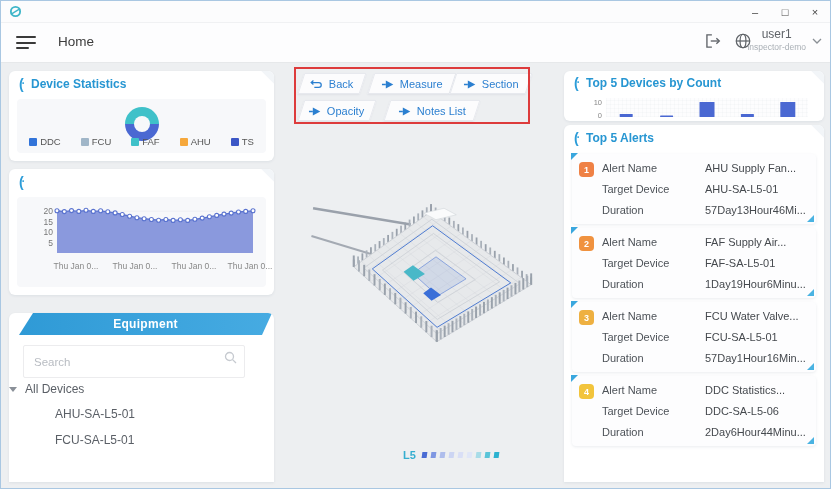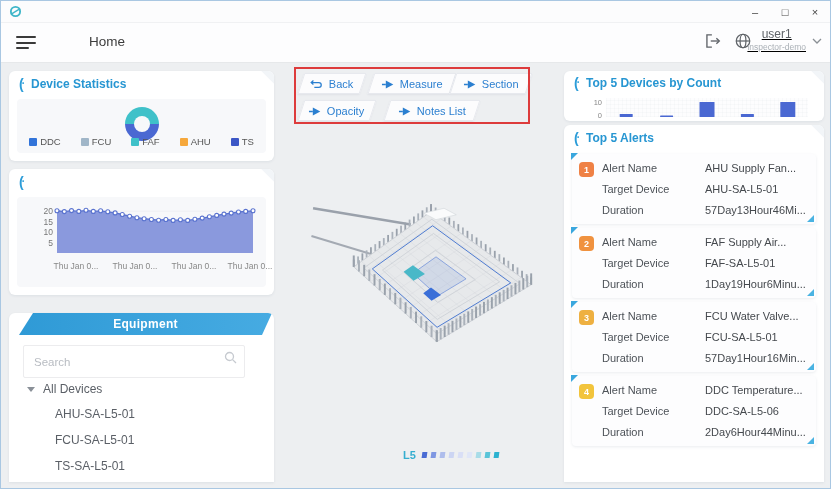--- a/index.html
+++ b/index.html
@@ -15,24 +15,24 @@
   .win-controls { margin-left:auto; display:flex; height:100%; }
   .win-btn { width:30px; height:100%; display:flex; align-items:center; justify-content:center;
              font-size:11px; color:#444; cursor:default; }
 
   
   .header { position:absolute; left:0; top:22px; width:100%; height:40px; background:#fdfdfe;
             border-bottom:1px solid #e6e8ea; z-index:15; }
   .hamburger { position:absolute; left:15px; top:13px; width:20px; height:15px; cursor:pointer; }
   .hamburger i { display:block; height:2.2px; background:#3a3a3a; margin-bottom:3.4px; border-radius:1px; }
   .hamburger i:nth-child(3){ width:13px; }
-  .nav-title { position:absolute; left:57px; top:11px; font-size:13.5px; color:#3c3c3c;margin-left:31px; }
+  .nav-title { position:absolute; left:57px; top:11px; font-size:13.5px; color:#3c3c3c; }
   .hdr-icon { position:absolute; top:9px; width:18px; height:18px; cursor:pointer; }
   .hdr-logout { left:703px; } .hdr-globe { left:733px; }
-  .user-block { position:absolute; right:24px; top:4px; text-align:center; cursor:pointer;text-decoration:underline; }
+  .user-block { position:absolute; right:24px; top:4px; text-align:center; cursor:pointer; }
   .user-name { font-size:12px; color:#5f6368; }
   .user-role { font-size:8.5px; color:#aab0b6; margin-top:1px; }
   .chevron { position:absolute; right:8px; top:14px; }
 
   
   .panel { position:absolute; background:#fff; border-radius:6px;
            box-shadow:0 1px 3px rgba(40,60,90,.08); overflow:hidden; }
   .panel-header { position:relative; height:26px; display:flex; align-items:center;
                   padding:0 8px 0 10px; overflow:hidden; }
   .bracket { color:#2b9cd8; font-size:14px; font-weight:bold; margin-right:6px; line-height:1; }
@@ -62,21 +62,21 @@
                   clip-path:polygon(14px 0, 100% 0, calc(100% - 10px) 100%, 0 100%);
                   display:flex; align-items:center; justify-content:center; }
   .equip-banner span { color:#fff; font-size:12px; font-weight:bold; letter-spacing:.3px; }
   .search-wrap { position:absolute; left:14px; right:29px; top:32px; height:33px; }
   .search-wrap input { width:100%; height:100%; border:1px solid #ececee; border-radius:2px;
                        padding:0 28px 0 10px; font-size:11.5px; color:#555; background:#fff; outline:none;
                        font-family:"Liberation Sans",sans-serif; }
   .search-wrap input::placeholder { color:#b8bcc2; }
   .search-icon { position:absolute; right:8px; top:6px; }
   .tree { position:absolute; left:0; right:0; top:64px; }
-  .tree-root { display:flex; align-items:center; height:24px; padding-left:18px; font-size:12px; color:#5a5f66; cursor:pointer; }
+  .tree-root { display:flex; align-items:center; height:24px; font-size:12px; color:#5a5f66; cursor:pointer; }
   .caret { width:0; height:0; border-left:4px solid transparent; border-right:4px solid transparent;
            border-top:5px solid #8a9098; margin-right:8px; }
   .tree-leaf { height:26px; line-height:26px; padding-left:46px; font-size:12px; color:#5a5f66; cursor:pointer; }
 
   
   .annotation-rect { position:absolute; left:293px; top:66px; width:236px; height:57px;
                      border:2px solid #dd3b3c; z-index:6; pointer-events:none; }
   .tool-btn { position:absolute; height:21px; background:#fcfcfd; border:1px solid #e7e9ee;
               box-shadow:0 1px 2px rgba(60,80,110,.08); transform:skewX(-18deg);
               display:flex; align-items:center; justify-content:center; cursor:pointer; z-index:4; }
@@ -255,21 +255,20 @@
         <path d="M8.6 8.6 L12 12" stroke="#c6cad0" stroke-width="1.3"></path>
       </svg>
     </div>
     <div class="tree">
       <div class="tree-root">
         <span class="caret"></span>
         <span>All Devices</span>
       </div>
       <div class="tree-leaf">AHU-SA-L5-01</div>
       <div class="tree-leaf">FCU-SA-L5-01</div>
-      <div class="tree-leaf">TS-SA-L5-01</div>
     </div>
   </div>
 
   <div class="annotation-rect"></div>
 
   <div class="tool-btn tb1">
     <span class="inner">
       <svg width="13" height="10" viewBox="0 0 13 10">
         <path d="M3.6 1.6 L1.4 3.6 L3.6 5.6" fill="none" stroke="#2b7fd0" stroke-width="1.3"></path>
         <path d="M1.8 3.6 H9 a2.4 2.4 0 0 1 0 4.8 H4.5" fill="none" stroke="#2b7fd0" stroke-width="1.3"></path>
@@ -499,21 +498,21 @@
         <span class="alert-badge" style="background: rgb(238, 176, 65);">3</span>
         <div class="alert-row ar1"><span class="lbl">Alert Name</span><span class="val">FCU Water Valve...</span></div>
         <div class="alert-row ar2"><span class="lbl">Target Device</span><span class="val">FCU-SA-L5-01</span></div>
         <div class="alert-row ar3"><span class="lbl">Duration</span><span class="val">57Day1Hour16Min...</span></div>
       </div>
 
       <div class="alert-card ac4">
         <span class="corner-flag"></span>
         <span class="corner-br"></span>
         <span class="alert-badge" style="background: rgb(242, 196, 60);">4</span>
-        <div class="alert-row ar1"><span class="lbl">Alert Name</span><span class="val">DDC Temperature...</span></div>
+        <div class="alert-row ar1"><span class="lbl">Alert Name</span><span class="val">DDC Statistics...</span></div>
         <div class="alert-row ar2"><span class="lbl">Target Device</span><span class="val">DDC-SA-L5-06</span></div>
         <div class="alert-row ar3"><span class="lbl">Duration</span><span class="val">2Day6Hour44Minu...</span></div>
       </div>
 
     </div>
   </div>
 
 </div>
 
 </body></html>

